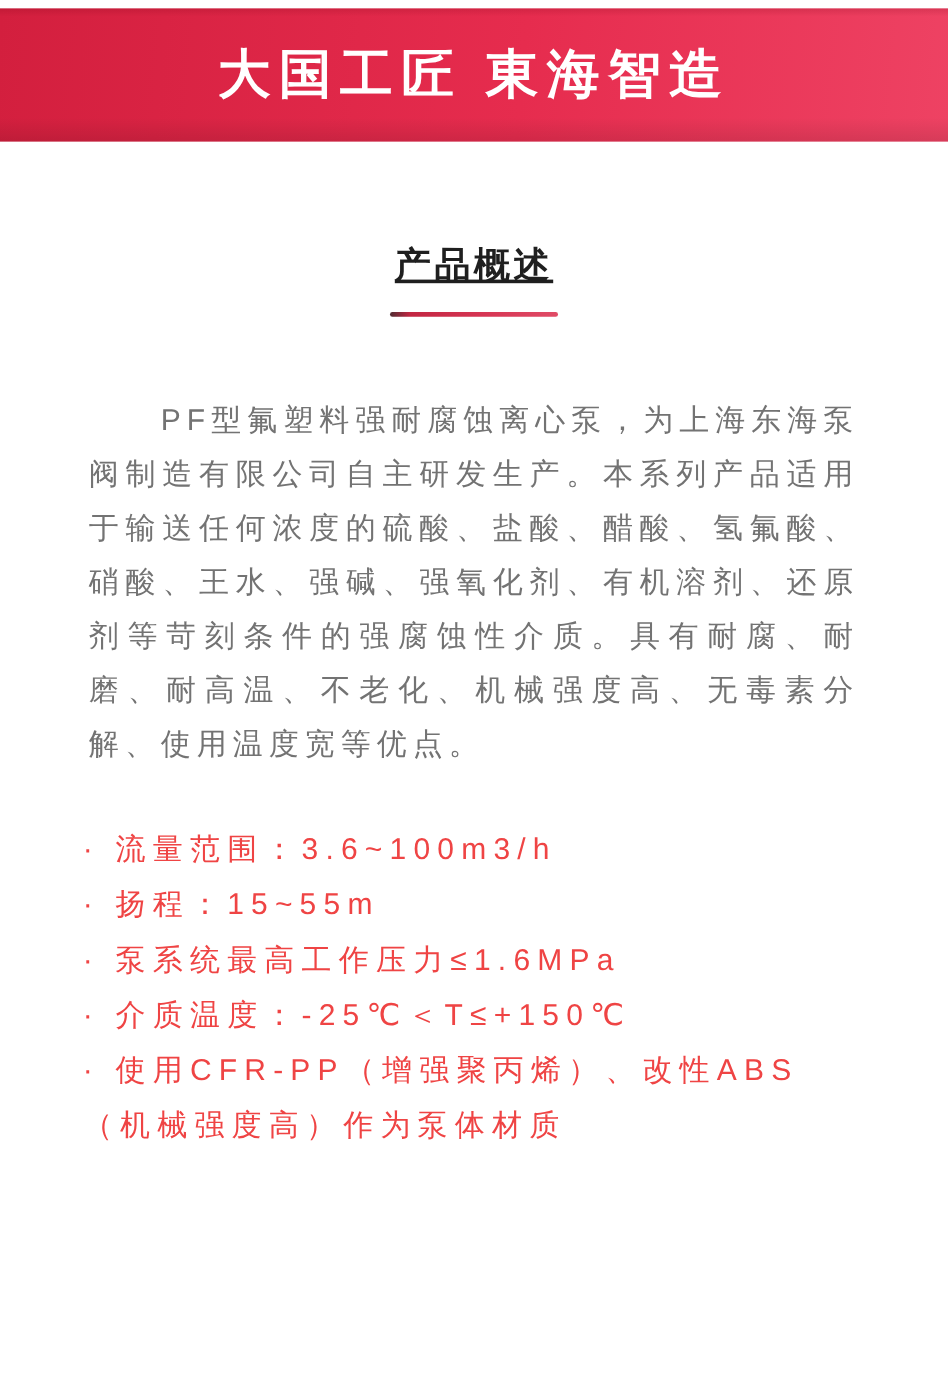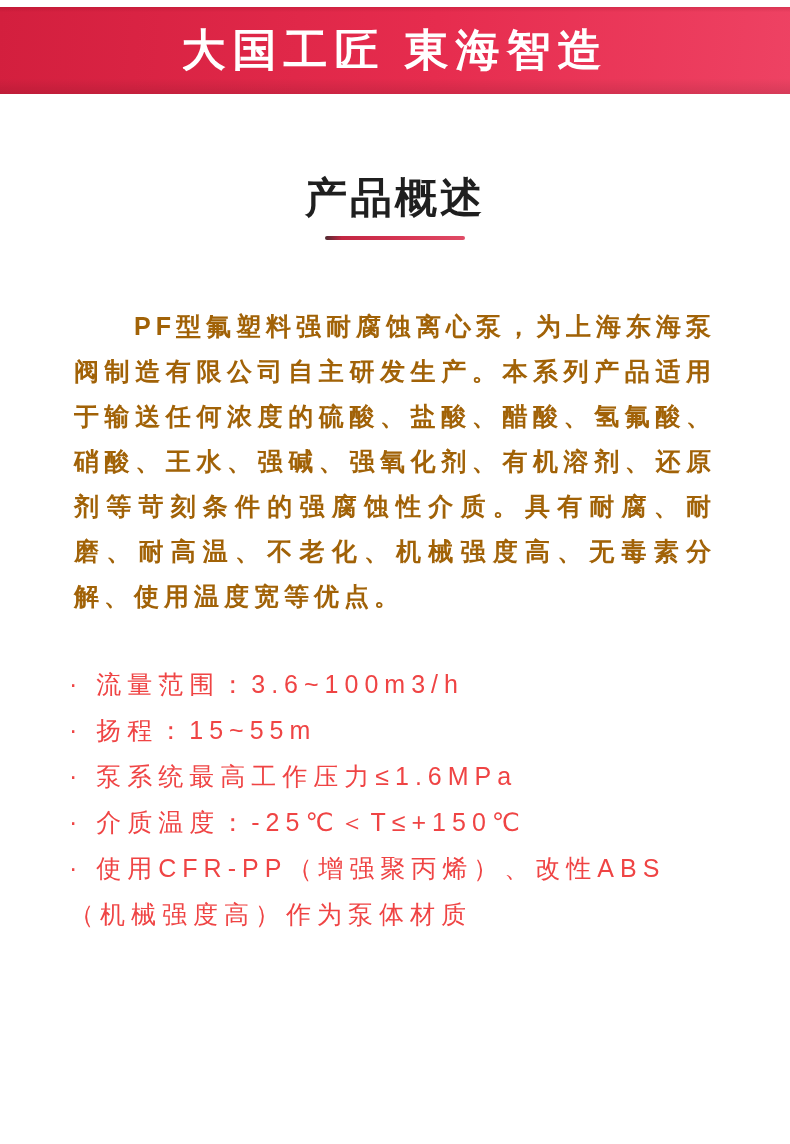--- a/index.html
+++ b/index.html
@@ -17,21 +17,21 @@
   .page {
     width: 790px;
     height: 1144px;
     background: #ffffff;
     position: relative;
   }
 
   
   .banner {
     margin-top: 7px;
-    height: 87px;
+    height: 111px;
     background:
       linear-gradient(180deg, rgba(120,0,20,0.18) 0%, rgba(120,0,20,0) 6%, rgba(0,0,0,0) 82%, rgba(0,0,0,0.10) 100%),
       linear-gradient(95deg, #d31f3e 0%, #e62c4e 55%, #ee4263 100%);
     display: flex;
     align-items: center;
     justify-content: center;
   }
   .banner h1 {
     margin: 0;
     color: #ffffff;
@@ -42,46 +42,47 @@
   }
 
   
   .sec-head {
     text-align: center;
   }
   .sec-head.first { margin-top: 82px; }
   .sec-head.second { margin-top: 82px; }
   .sec-head h2 {
     margin: 0;
-    font-size: 42px;
+    font-size: 30px;
     line-height: 44px;
     font-weight: bold;
     color: #1f1f1f;
     letter-spacing: 3px;
+    text-decoration: underline;
   }
   .underline {
     width: 140px;
     height: 4px;
     margin: 16px auto 0 auto;
     border-radius: 2px;
     background: linear-gradient(90deg, #4f2b31 0%, #c22642 12%, #d63553 55%, #e04b66 100%);
   }
 
   
   .para {
     width: 642px;
     margin: 64px auto 0 auto;
     font-size: 25px;
     line-height: 45px;
     letter-spacing: 5px;
-    color: #a16207;
+    color: #737373;
     text-align: justify;
     text-justify: inter-character;
     text-indent: 60px;
-    font-weight: bold;
+    font-weight: normal;
   }
 
   
   .bullets {
     width: 652px;
     margin: 42px auto 0 auto;
   }
   .bullet {
     font-size: 25px;
     line-height: 46px;

